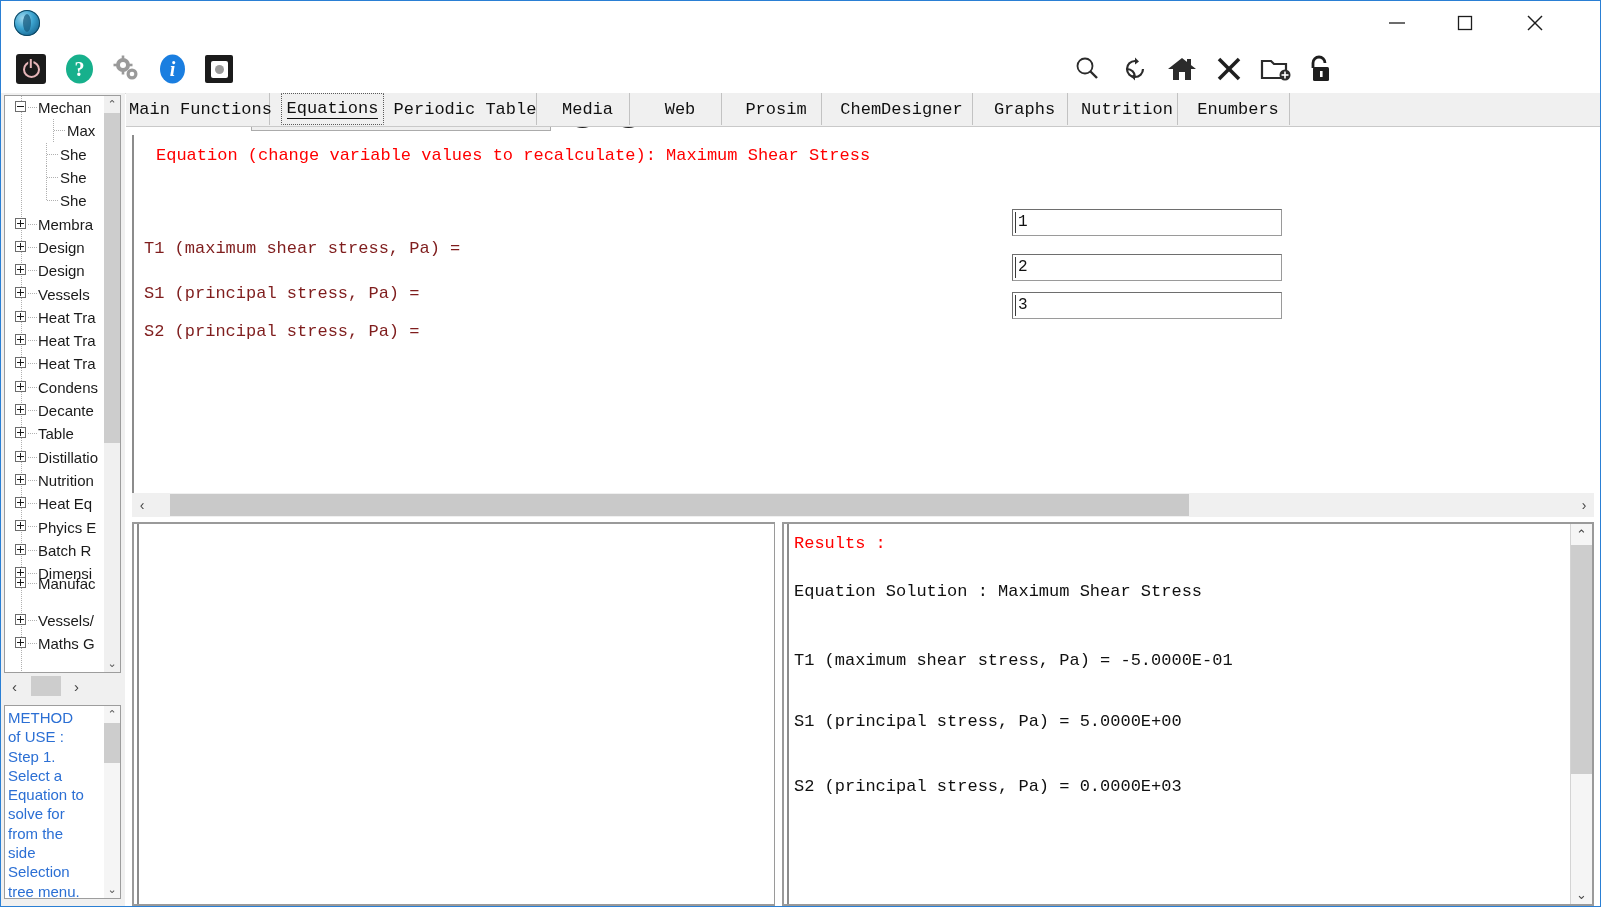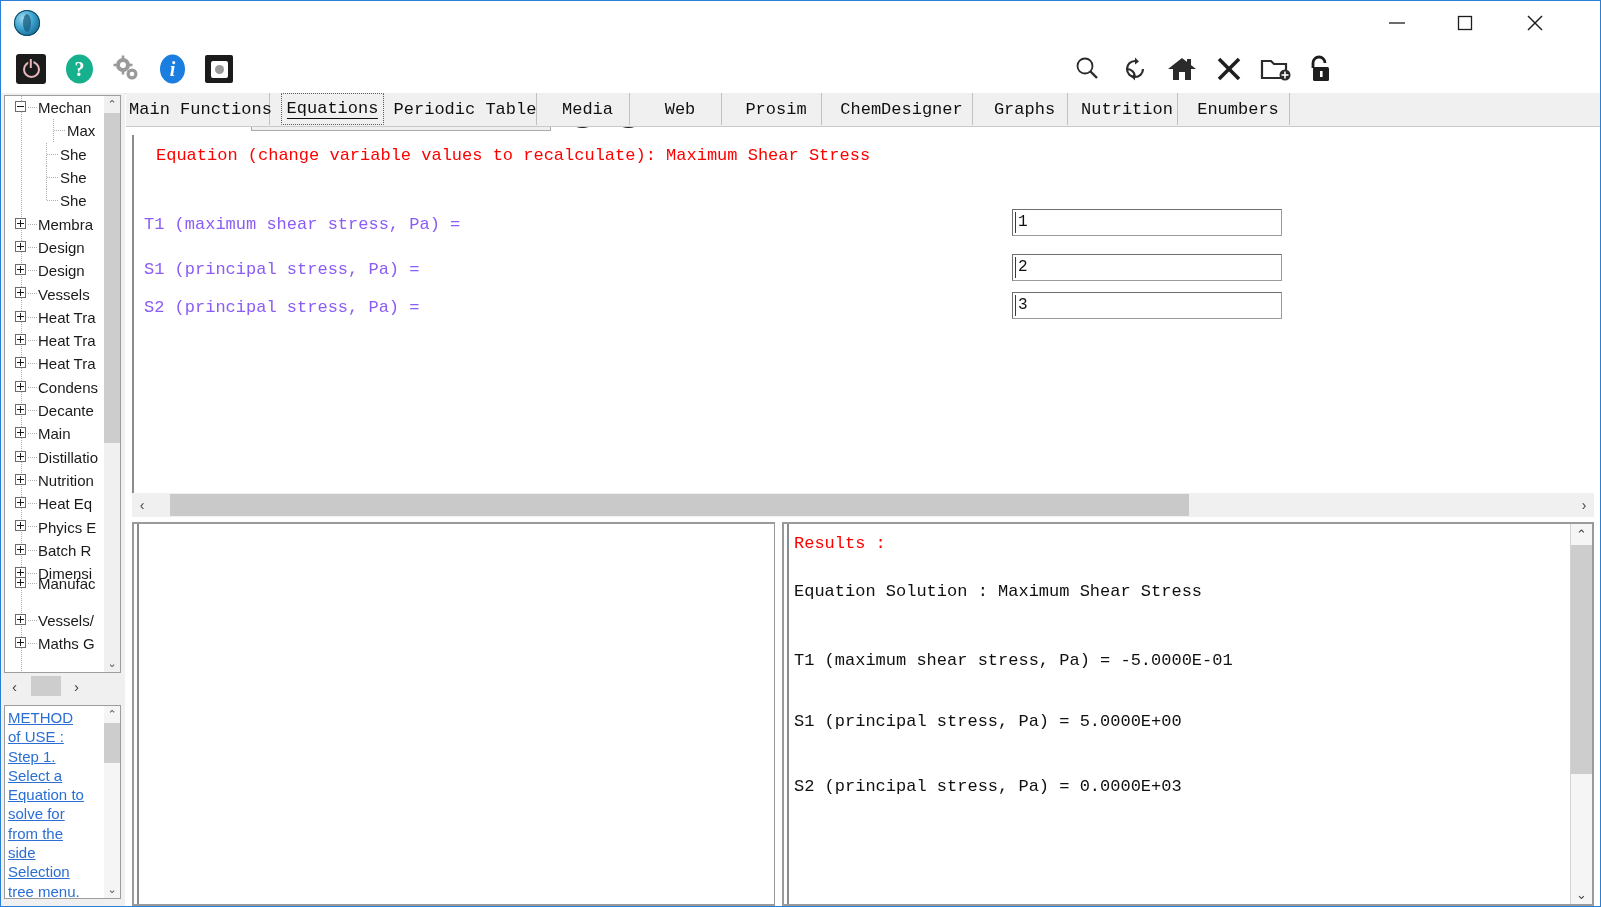--- a/index.html
+++ b/index.html
@@ -259,21 +259,20 @@
     border: 1px solid #9d9d9d;
     box-sizing: border-box;
     overflow: hidden;
   }
   #method-text {
     position: absolute; left: 3px; top: 2px;
     width: 80px;
     font-size: 15px; line-height: 19.3px;
     color: #2b6fd4;
     white-space: pre-line;
-    text-decoration: underline;
   }
   #method-vsb {
     position: absolute; right: 0; top: 0;
     width: 16px; height: 100%;
     background: #f5f5f5;
   }
   #method-vsb .thumb {
     position: absolute; left: 0; top: 17px;
     width: 16px; height: 40px;
     background: #cdcdcd;
@@ -313,22 +312,23 @@
   }
   #eq-title {
     position: absolute; left: 22px; top: 11px;
     font-family: "Liberation Mono", monospace;
     font-size: 17px; color: #ff0000;
     white-space: nowrap;
   }
   .eq-row-label {
     position: absolute; left: 10px;
     font-family: "Liberation Mono", monospace;
-    font-size: 17px; color: #8b5cf6;
-    white-space: nowrap;
+    font-size: 17px; color: #7f1d1d;
+    white-space: nowrap;
+    margin-top: 24px;
   }
   .eq-input {
     position: absolute; left: 878px;
     width: 270px; height: 27px;
     background: #ffffff;
     border: 1px solid #9a9a9a;
     border-top-color: #6e6e6e;
     border-left-color: #6e6e6e;
     box-sizing: border-box;
     font-family: "Liberation Mono", monospace;
@@ -645,21 +645,21 @@
             </span>
             <span class="dots-h" style="left: 23px; top: 11px; width: 9px;"></span>
             <span class="lbl">Decante</span>
           </div>
           <div class="tnode lvl0" style="position: absolute; left: 0px; top: 326.2px; width: 100%;">
             <span class="box">
               <i class="h"></i>
               <i class="v"></i>
             </span>
             <span class="dots-h" style="left: 23px; top: 11px; width: 9px;"></span>
-            <span class="lbl">Main</span>
+            <span class="lbl">Table</span>
           </div>
           <div class="tnode lvl0" style="position: absolute; left: 0px; top: 349.5px; width: 100%;">
             <span class="box">
               <i class="h"></i>
               <i class="v"></i>
             </span>
             <span class="dots-h" style="left: 23px; top: 11px; width: 9px;"></span>
             <span class="lbl">Distillatio</span>
           </div>
           <div class="tnode lvl0" style="position: absolute; left: 0px; top: 372.8px; width: 100%;">

